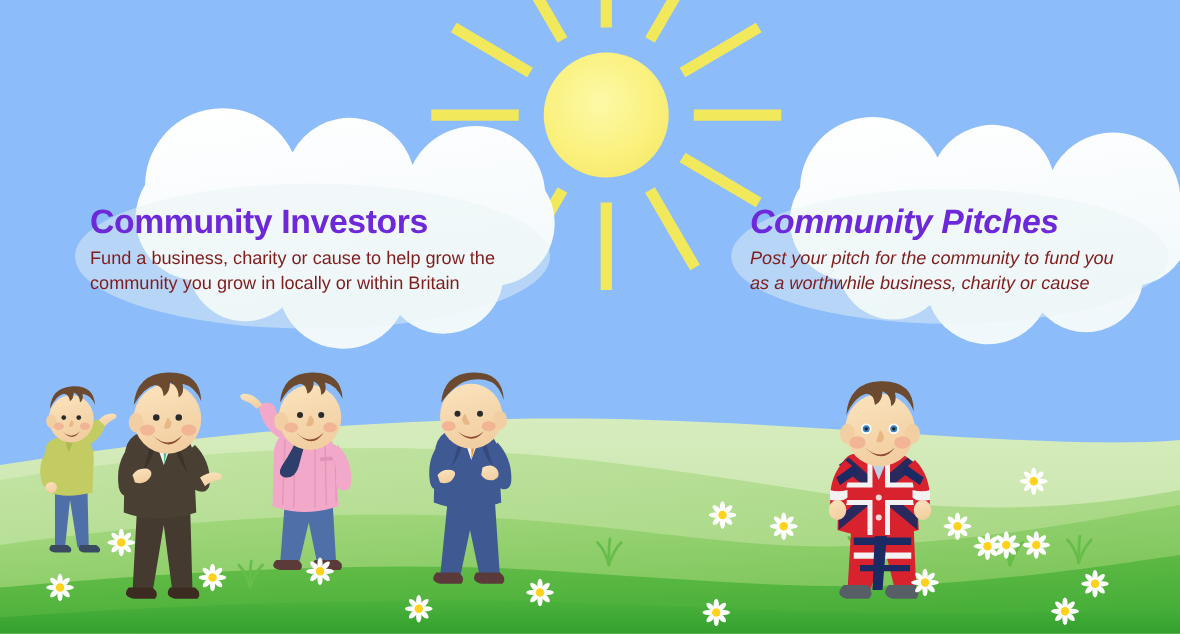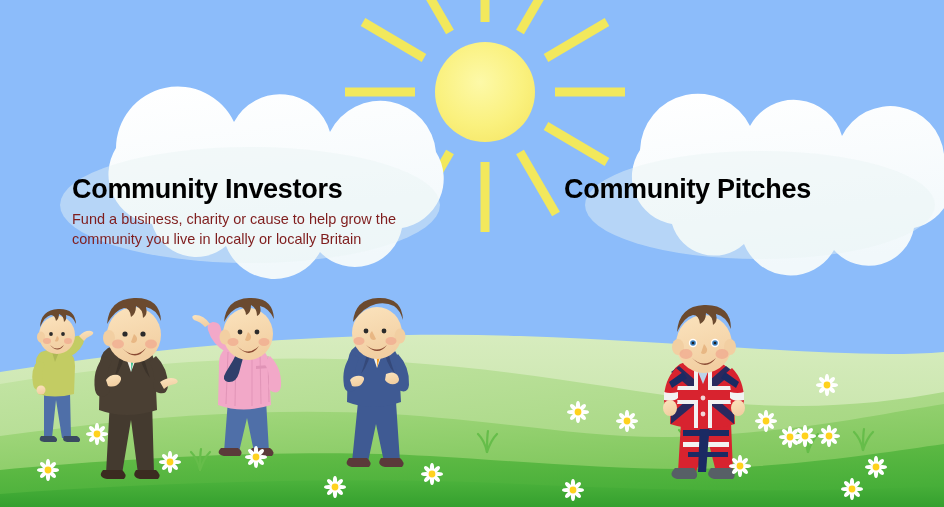--- a/index.html
+++ b/index.html
@@ -16,29 +16,29 @@
   }
   .layer{position:absolute;top:0;left:0;width:944px;height:507px;}
   .banner-svg{display:block;}
 
   
   .cloud-text{
     position:absolute;
     text-align:left;
   }
   .cloud-text.left{ left:72px; top:163px; width:360px; }
-  .cloud-text.right{ left:564px; top:163px; width:330px; }
+  .cloud-text.right{ left:600px; top:163px; width:330px;font-style:italic; }
 
   .cloud-title{
-    margin:12px 0 7px 0;
+    margin:0 0 7px 0;
     font-family:"Liberation Sans", sans-serif;
     font-size:27px;
     font-weight:bold;
     letter-spacing:-0.3px;
-    color:#000000;
+    color:#6d28d9;
     line-height:1.05;
     white-space:nowrap;
   }
   .cloud-body{
     margin:0;
     font-family:"Liberation Sans", sans-serif;
     font-size:14.5px;
     font-weight:normal;
     line-height:1.33;
     color:#7f1d1d;
@@ -367,21 +367,25 @@
                a44 44 0 0 1 -72 -20
                a48 48 0 0 1 -32 -74 Z"></path>
       <ellipse cx="760" cy="205" rx="175" ry="54" fill="#e8f3f3" opacity="0.45"></ellipse>
     </g>
   </svg>
 
   <div class="cloud-text left">
     <h2 class="cloud-title">Community Investors</h2>
     <p class="cloud-body">
       <span>Fund a business, charity or cause to help grow the</span>
-      <span>community you live in locally or locally Britain</span>
+      <span>community you grow in locally or within Britain</span>
     </p>
   </div>
 
   <div class="cloud-text right">
     <h2 class="cloud-title">Community Pitches</h2>
+    <p class="cloud-body">
+      <span>Post your pitch for the community to fund you</span>
+      <span>as a worthwhile business, charity or cause</span>
+    </p>
   </div>
 
 </div>
 
 </body></html>

